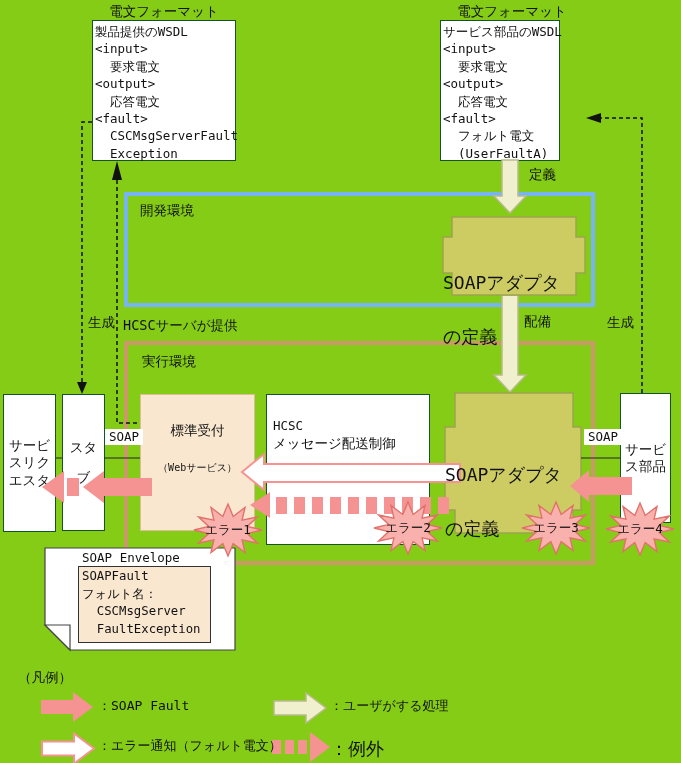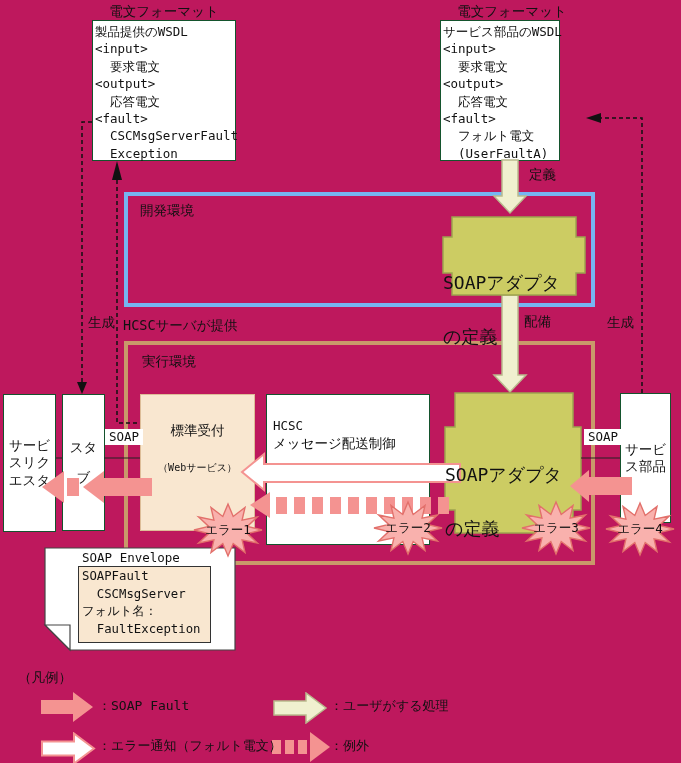--- a/index.html
+++ b/index.html
@@ -1,16 +1,16 @@
 <!DOCTYPE html>
 <html style="--pink: #f49391; --burst-fill: #f9b1ad; --burst-border: #e2706b; --green: #cccc63; --green-border: #9da34f; --cream: #f0f0cf; --cream-border: #b9b98d; --blue: #76b5f1; --brown: #c9996a; --tan: #f9e7d0; --tan-border: #ddbd98;"><head>
 <meta charset="utf-8">
 <style>
   html,body{margin:0;padding:0;background:#fff;}
-  #canvas{position:relative;width:681px;height:763px;background:#be185d;overflow:hidden;
+  #canvas{position:relative;width:681px;height:763px;background:#84cc16;overflow:hidden;
           font-family:"DejaVu Sans Mono","DejaVu Sans","Liberation Sans",sans-serif;color:#111;}
   .t{position:absolute;font-size:13.5px;line-height:1.25;white-space:pre;z-index:6;}
   .mono{font-size:12.5px;}
   .box{position:absolute;background:#fff;border:1px solid #14532d;box-sizing:border-box;z-index:2;}
   .wsdl-lines{position:absolute;inset:0;padding:2px 2px;}
   .wsdl-lines div{font-size:12.5px;line-height:17.4px;white-space:pre;}
   .envbox{position:absolute;box-sizing:border-box;background:transparent;z-index:1;}
   .dev{border:4px solid var(--blue);}
   .exec{border:4px solid var(--brown);}
   .vbox{display:flex;flex-direction:column;align-items:center;justify-content:center;}
@@ -161,22 +161,22 @@
   </svg>
 
   <div class="bursttxt" style="left:188px;top:522px;">エラー1</div>
   <div class="bursttxt" style="left:368px;top:520px;">エラー2</div>
   <div class="bursttxt" style="left:516px;top:520px;">エラー3</div>
   <div class="bursttxt" style="left:600px;top:521px;">エラー4</div>
 
   <div class="t mono" style="left:82px;top:550px;z-index:6;">SOAP Envelope</div>
   <div class="envelope-inner">
     <div>SOAPFault</div>
+    <div>フォルト名：</div>
     <div>  CSCMsgServer</div>
-    <div>フォルト名：</div>
     <div>  FaultException</div>
   </div>
 
   <div class="t" style="left:18px;top:669px;">（凡例）</div>
 
   <svg class="legend-icon" style="left:40px;top:692px;" width="54" height="30" viewBox="-1 -0 54 30">
     <polygon points="0,8 32,8 32,0 52,15 32,30 32,22 0,22" style="fill:var(--pink)"></polygon>
   </svg>
   <div class="t" style="left:98px;top:698px;font-size:13px;">：SOAP Fault</div>
 
@@ -191,15 +191,15 @@
   <div class="t" style="left:98px;top:738px;font-size:13px;">：エラー通知（フォルト電文）</div>
 
   <svg class="legend-icon" style="left:272px;top:732px;" width="58" height="30" viewBox="0 0 58 30">
     <g style="fill:var(--pink)">
       <rect x="0" y="8" width="9" height="14"></rect>
       <rect x="13" y="8" width="9" height="14"></rect>
       <rect x="26" y="8" width="9" height="14"></rect>
       <polygon points="38,0 58,15 38,30"></polygon>
     </g>
   </svg>
-  <div class="t" style="left:330px;top:738px;font-size:13px;">：例外</div>
+  <div class="t" style="left:330px;top:738px;font-size:18px;">：例外</div>
 
 </div>
 
 </body></html>

